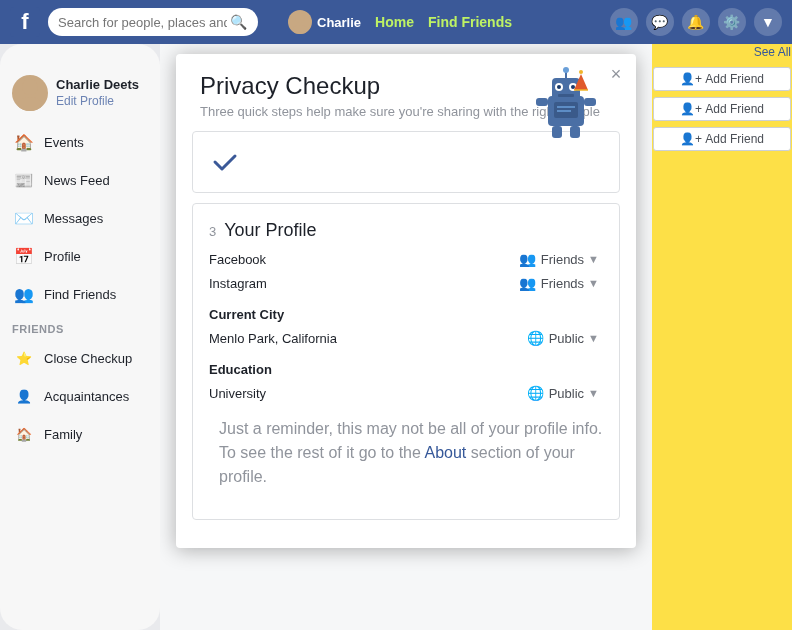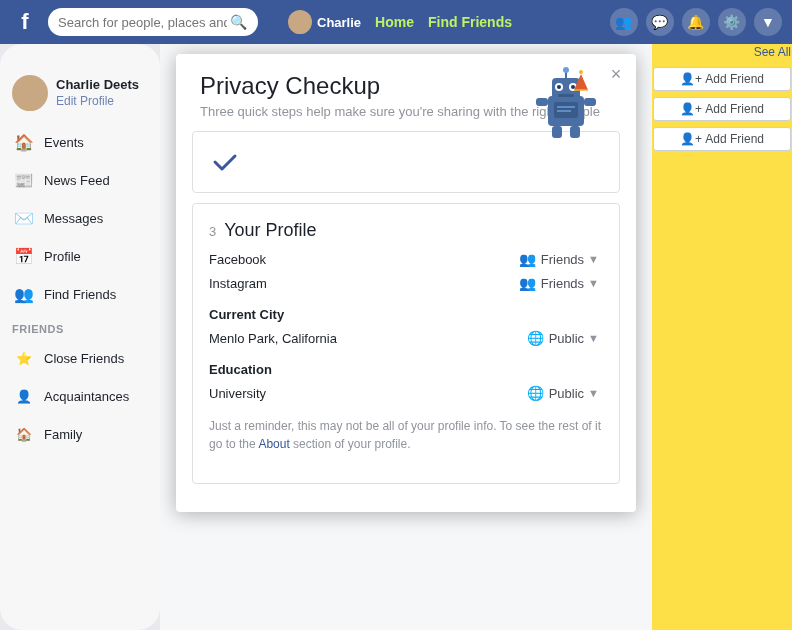--- a/index.html
+++ b/index.html
@@ -351,24 +351,25 @@
       border: none;
       background: none;
       padding: 2px 4px;
     }
     .privacy-badge-icon {
       font-size: 14px;
     }
     .privacy-caret { font-size: 11px; color: #90949c; }
 
     .reminder-text {
-      font-size: 12px;
+      font-size: 16px;
       color: #90949c;
       line-height: 1.5;
       margin-bottom: 14px;
+      margin-left: 10px;
     }
     .reminder-text a {
       color: #365899;
       text-decoration: none;
       cursor: pointer;
     }
 
     
     .robot-container {
       width: 80px;
@@ -442,21 +443,21 @@
       <span>Profile</span>
     </div>
     <div class="sidebar-item">
       <div class="sidebar-item-icon fb-icon-blue">👥</div>
       <span>Find Friends</span>
     </div>
 
     <div class="sidebar-section-label">FRIENDS</div>
     <div class="sidebar-item">
       <div class="sidebar-item-icon">⭐</div>
-      <span>Close Friends</span>
+      <span>Close Checkup</span>
     </div>
     <div class="sidebar-item">
       <div class="sidebar-item-icon">👤</div>
       <span>Acquaintances</span>
     </div>
     <div class="sidebar-item">
       <div class="sidebar-item-icon">🏠</div>
       <span>Family</span>
     </div>
   </div>

